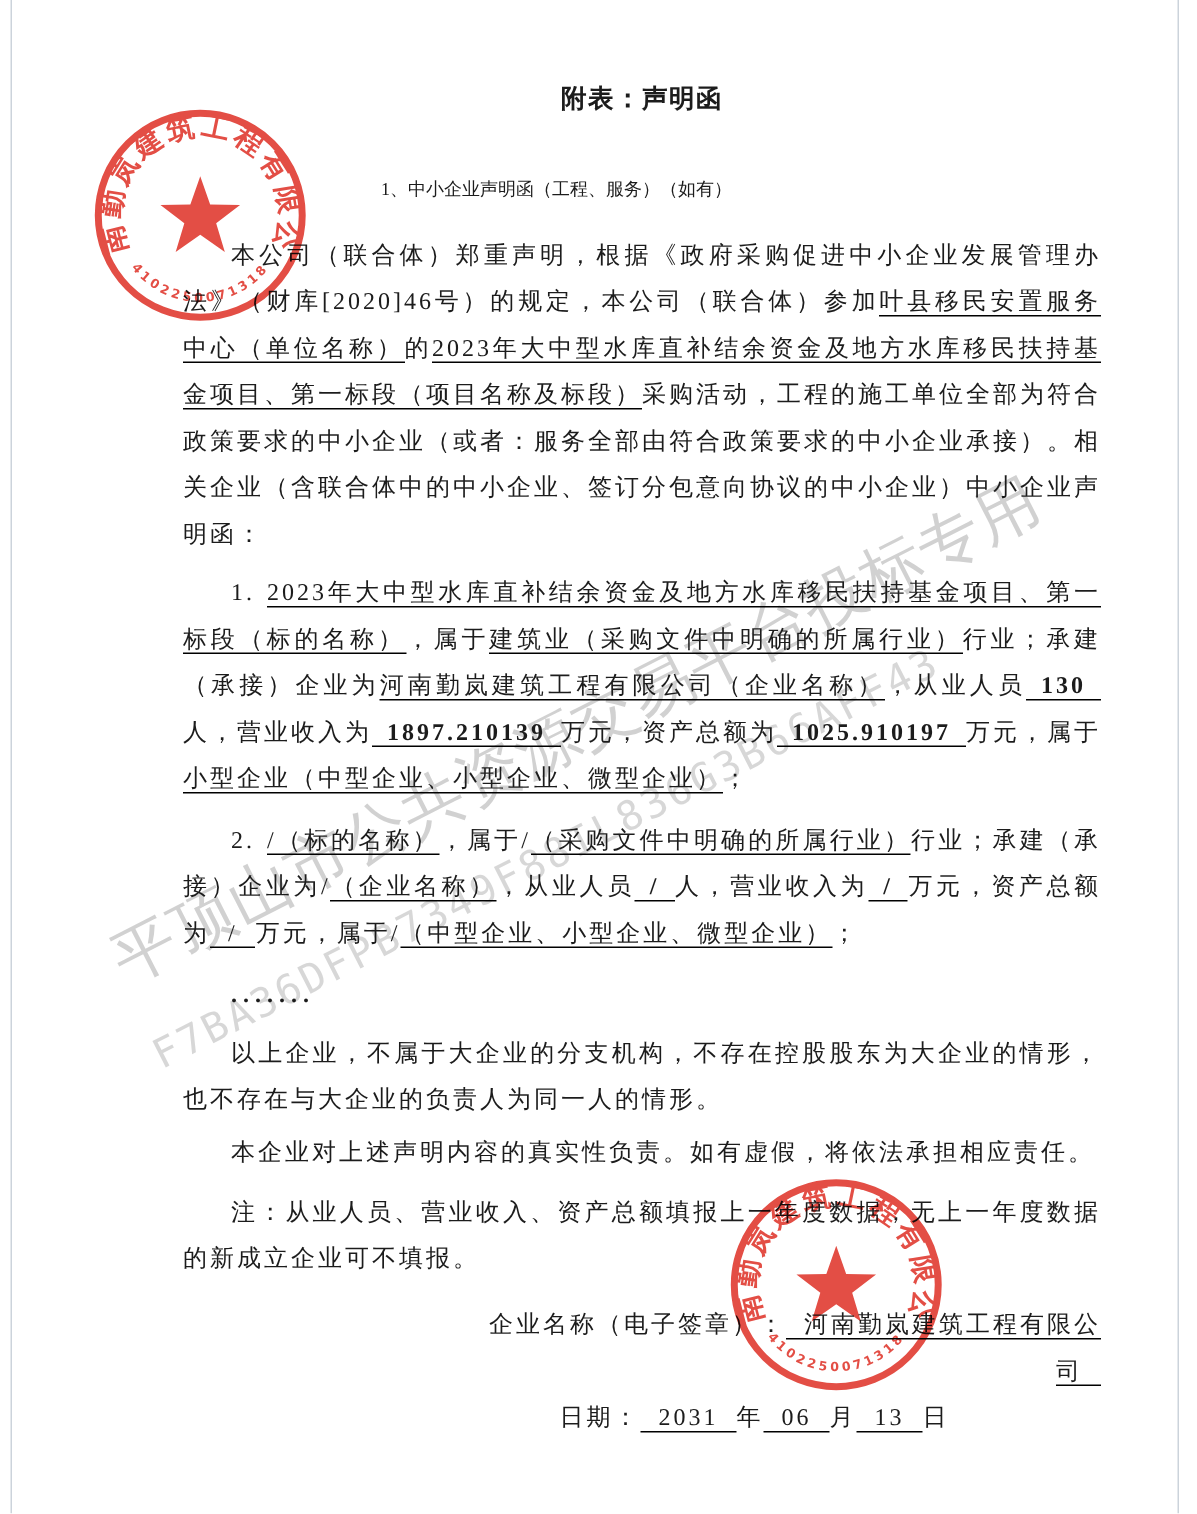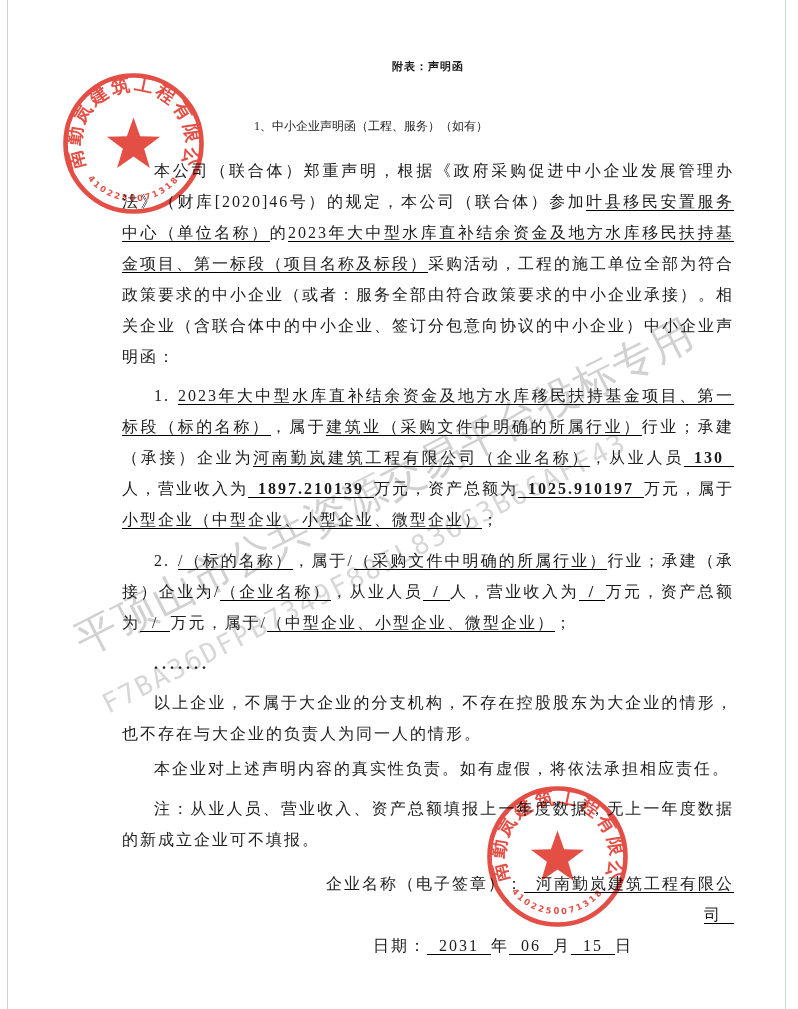--- a/index.html
+++ b/index.html
@@ -14,21 +14,21 @@
   
   .wm{position:absolute;white-space:nowrap;transform-origin:0 50%;transform:rotate(-27deg);
       pointer-events:none;z-index:0;}
   .wm-cn{left:78px;top:615px;font-size:42px;letter-spacing:1px;color:rgba(140,140,140,0.40);
          font-family:"Liberation Serif","DejaVu Serif",serif;}
   .wm-code{left:104px;top:690px;font-size:27px;letter-spacing:2px;color:rgba(150,150,150,0.38);
          font-family:"DejaVu Sans Mono","Liberation Mono",monospace;}
 
   
   .doc{position:absolute;left:122px;top:0;width:612px;z-index:1;font-size:16px;line-height:31px;}
-  .title{margin-top:55px;text-align:center;font-weight:bold;font-size:11px;line-height:22px;letter-spacing:1px;}
+  .title{margin-top:55px;text-align:center;font-weight:bold;font-size:17px;line-height:22px;letter-spacing:1px;}
   .subtitle{margin-top:34px;padding-left:132px;font-size:12px;line-height:31px;}
   .para{margin:0;text-align:justify;text-indent:2em;letter-spacing:2px;}
   .p1{margin-top:13px;}
   .item1{margin-top:8px;}
   .item2{margin-top:10px;}
   .dots{margin-top:10px;text-indent:2em;letter-spacing:4px;font-weight:bold;}
   .p2{margin-top:8px;}
   .p3{margin-top:4px;}
   .note{margin-top:9px;}
   .sig{margin-top:13px;text-indent:0;padding-left:186px;text-align:right;}
@@ -71,21 +71,21 @@
   <p class="para dots">.......</p>
 
   <p class="para p2">以上企业，不属于大企业的分支机构，不存在控股股东为大企业的情形，也不存在与大企业的负责人为同一人的情形。</p>
 
   <p class="para p3">本企业对上述声明内容的真实性负责。如有虚假，将依法承担相应责任。</p>
 
   <p class="para note">注：从业人员、营业收入、资产总额填报上一年度数据，无上一年度数据的新成立企业可不填报。</p>
 
   <p class="para sig"><span>企业名称（电子签章）：</span><span class="u padw">河南勤岚建筑工程有限公司</span></p>
 
-  <p class="para date"><span>日期：</span><span class="u padw">2031</span><span>年</span><span class="u padw">06</span><span>月</span><span class="u padw">15</span><span>日</span></p>
+  <p class="para date"><span>日期：</span><span class="u padw">2031</span><span>年</span><span class="u padw">06</span><span>月</span><span class="u padw">13</span><span>日</span></p>
 </div>
 
 <svg class="seal seal-top" viewBox="0 0 160 160">
   <circle class="seal-ring" cx="80" cy="80" r="73"></circle>
   <polygon class="seal-star" points="80,52 87.1,72.3 108.5,72.7 91.4,85.7 97.6,106.3 80,94 62.4,106.3 68.6,85.7 51.5,72.7 72.9,72.3"></polygon>
   <path id="arcTextTop" d="M 26.4 99.5 A 57 57 0 1 1 133.6 99.5" fill="none"></path>
   <path id="arcNumTop" d="M 26.3 111 A 62 62 0 0 0 133.7 111" fill="none"></path>
   <text class="seal-text"><textPath href="#arcTextTop" startOffset="50%" text-anchor="middle">河南勤岚建筑工程有限公司</textPath></text>
   <text class="seal-num"><textPath href="#arcNumTop" startOffset="50%" text-anchor="middle">4102250071318</textPath></text>
 </svg>

